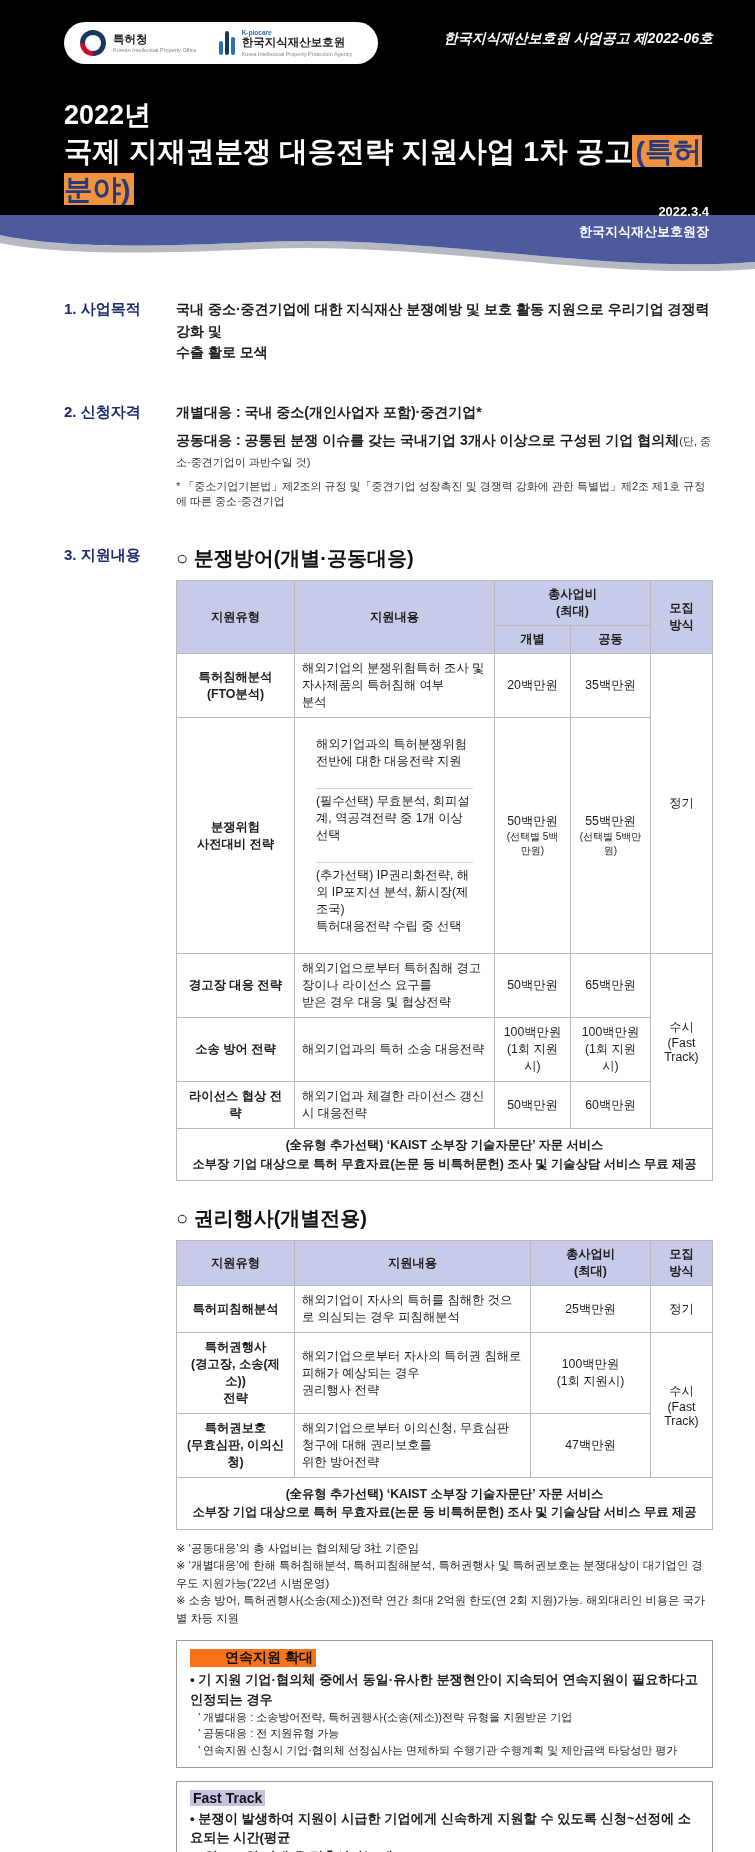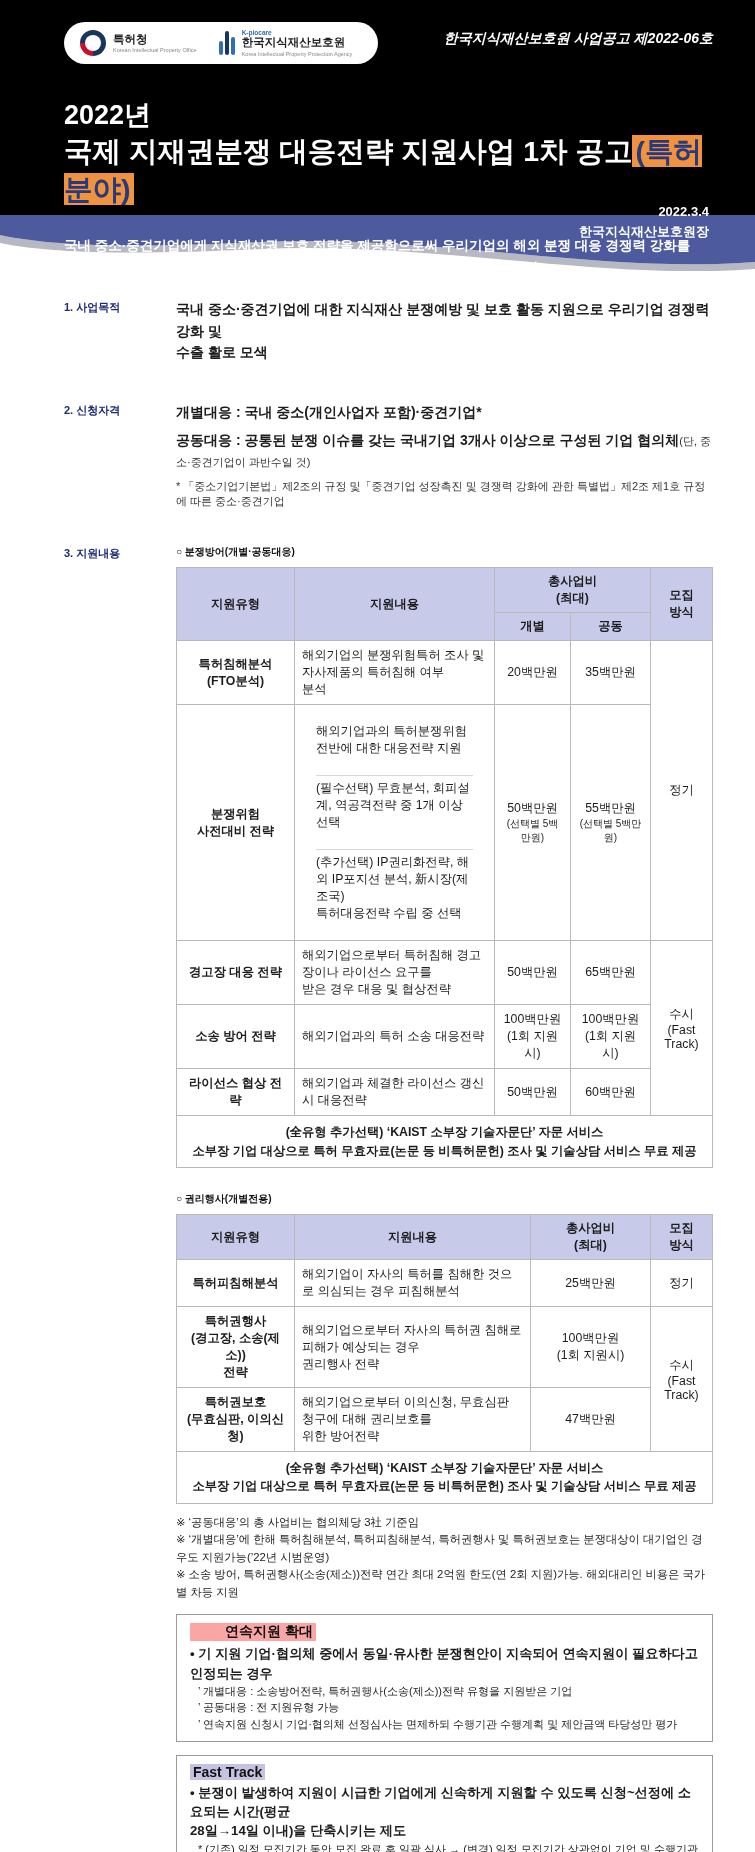--- a/index.html
+++ b/index.html
@@ -23,43 +23,43 @@
   .banner-title { margin-top:34px; line-height:1.32; }
   .banner-title .yr { font-size:27px; font-weight:bold; display:block; }
   .banner-title .main { font-size:28.5px; font-weight:bold; }
   .banner-title .tag { background:#f0923e; color:#273a7e; font-weight:bold; font-size:28.5px; padding:0 3px; }
   .banner-desc { margin-top:26px; font-size:13.5px; line-height:1.65; font-weight:600; white-space:pre-line; }
   .banner-sign { position:absolute; right:46px; top:196px; text-align:right; font-size:13px; font-weight:600; line-height:1.5; z-index:5;margin-top:6px; }
   .wave { display:block; width:755px; height:56px; }
 
   
   .section { display:flex; padding:0 42px 0 64px; }
-  .sec-label { width:112px; flex-shrink:0; color:#1b2b74; font-weight:bold; font-size:11px; padding-top:1px; }
+  .sec-label { width:112px; flex-shrink:0; color:#1b2b74; font-weight:bold; font-size:15px; padding-top:1px; }
   .sec-body { flex:1; font-size:14px; color:#1c1c1c; }
   .main-line { font-weight:600; line-height:1.55; }
   .small-note { font-size:11px; color:#333; font-weight:normal; }
   .mt6{margin-top:6px;}
 
   
-  .tbl-title { font-size:10px; font-weight:bold; color:#111; margin-bottom:8px; }
+  .tbl-title { font-size:20px; font-weight:bold; color:#111; margin-bottom:8px; }
   table { border-collapse:collapse; width:100%; table-layout:fixed; }
   th, td { border:1px solid #b9b9b9; font-size:12.3px; color:#1c1c1c; padding:6px 7px; vertical-align:middle; white-space:pre-line; }
   thead th { background:#c7cbe9; font-weight:bold; text-align:center; padding:5px 4px; }
   td.c { text-align:center; }
   td.type { font-weight:bold; text-align:center;margin-left:48px; }
   .money-sub { display:block; font-size:10px; color:#222; }
   .subrow { padding:4px 0; }
   .subrow + .subrow { border-top:1px solid #d8d8d8; }
   .tfoot-row td { text-align:center; font-weight:bold; font-size:12.3px; line-height:1.5; padding:7px 4px; }
   .notes { margin-top:10px; font-size:11.3px; color:#222; line-height:1.55; }
 
   
   .ibox { border:1px solid #9a9a9a; background:#fff; padding:8px 13px 9px; margin-top:13px; }
   .ibox-title { font-size:14px; font-weight:bold; color:#111; display:inline-block; padding:0 3px; margin-bottom:3px; }
-  .hl-pink { background:#fca5a5;padding-left:35px; }
+  .hl-pink { background:#f97316;padding-left:35px; }
   .hl-lav  { background:#c6c3e2; }
   .ibox .b  { font-size:13.2px; font-weight:bold; line-height:1.45; }
   .ibox .s  { font-size:11px; color:#222; line-height:1.5; padding-left:8px; }
 </style>
 </head>
 <body>
 
 <div class="page">
 
   <div class="banner">
@@ -82,22 +82,20 @@
           <span class="logo-kr">한국지식재산보호원</span>
           <span class="logo-en">Korea Intellectual Property Protection Agency</span>
         </span>
       </div>
     </div>
     <div class="notice-no">한국지식재산보호원 사업공고 제2022-06호</div>
     <div class="banner-title">
       <span class="yr">2022년</span>
       <span class="main">국제 지재권분쟁 대응전략 지원사업 1차 공고</span><span class="tag">(특허분야)</span>
     </div>
-    <div class="banner-desc">국내 중소·중견기업에게 지식재산권 보호 전략을 제공함으로써 우리기업의 해외 분쟁 대응 경쟁력 강화를
-위한「2022년 국제 지재권분쟁 대응전략 지원사업」을 다음과 같이 공고합니다.</div>
   </div>
   <div class="banner-sign" style="color:#fff;">
     <div>2022.3.4</div>
     <div>한국지식재산보호원장</div>
   </div>
   <svg class="wave" viewBox="0 0 755 56" preserveAspectRatio="none">
     <path d="M0,20 C60,33 150,32 260,27 C430,19 600,59 755,47 L755,54 C600,66 430,26 260,34 C150,39 60,40 0,28 Z" fill="#b6b9c1"></path>
     <path d="M0,0 H755 V47 C600,59 430,19 260,27 C150,32 60,33 0,20 Z" fill="#4d5b9e"></path>
   </svg>
 

